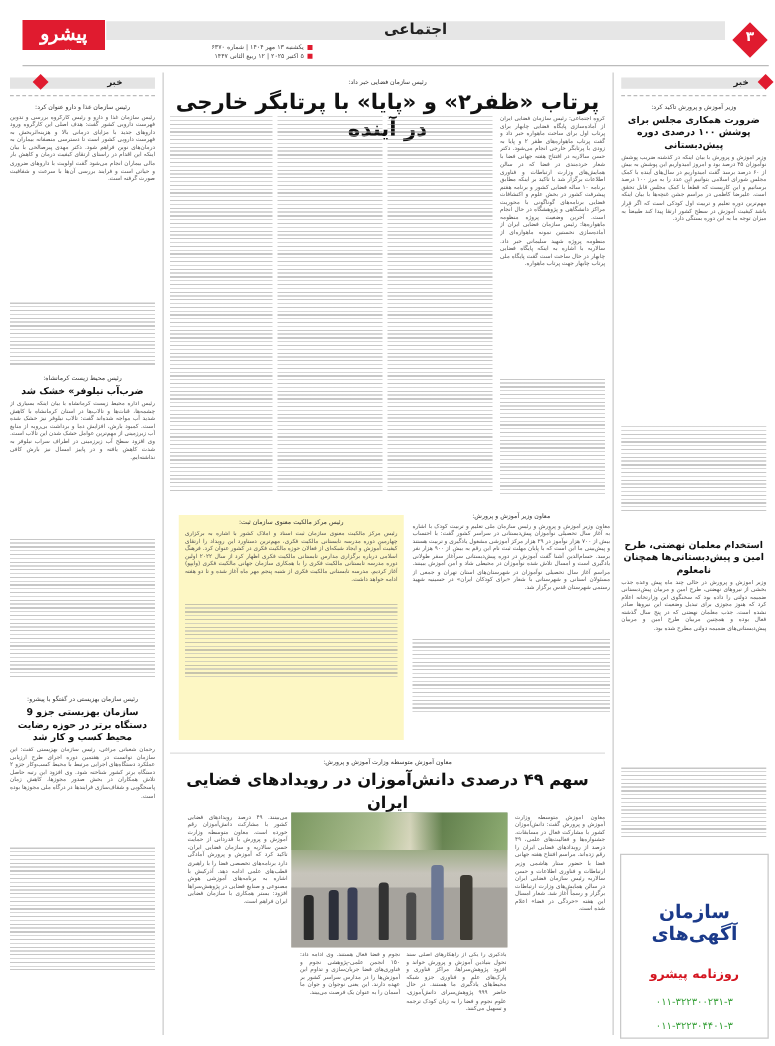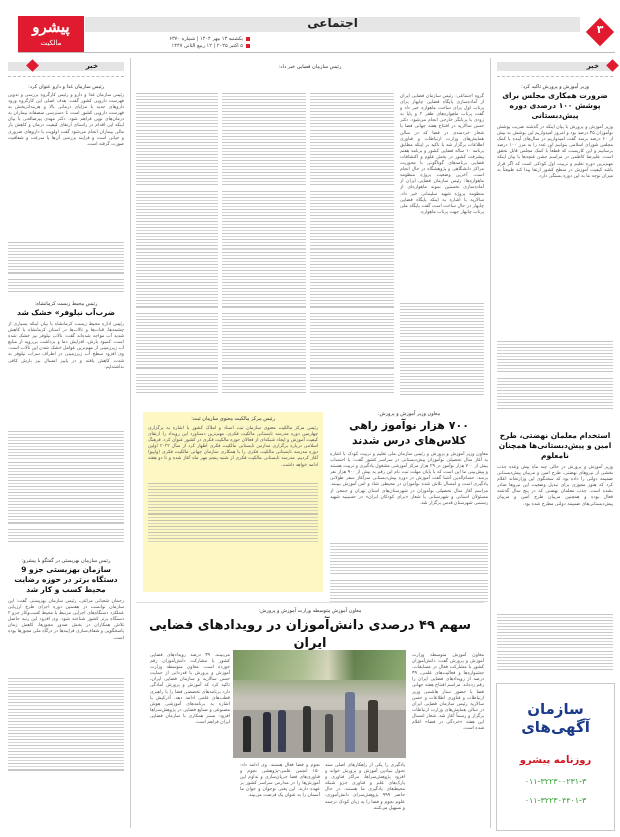--- a/index.html
+++ b/index.html
@@ -5,21 +5,21 @@
   html, body { margin:0; padding:0; }
   body { width:620px; height:837px; background:#fff; position:relative; overflow:hidden;
          font-family:"DejaVu Sans", sans-serif; color:#222; direction:rtl; }
   .abs { position:absolute; }
   
   .page-num { left:auto; right:6px; top:18px; width:28px; height:28px; }
   .page-num .dia { position:absolute; left:4px; top:4px; width:20px; height:20px; background:#e01b2f; transform:rotate(45deg); }
   .page-num .num { position:absolute; left:0; top:5px; width:28px; text-align:center; color:#fff; font-size:11px; font-weight:bold; }
   .section-bar { left:85px; right:40px; top:17px; height:15px; background:#e6e6e6; }
   .section-title { left:85px; right:40px; top:16px; text-align:center; font-size:12px; font-weight:bold; color:#222; }
-  .logo { left:18px; top:16px; width:66px; height:36px; background:#e01b2f; color:#fff; text-align:center; }
+  .logo { left:18px; top:16px; width:66px; height:24px; background:#e01b2f; color:#fff; text-align:center; }
   .logo .big { font-family:"DejaVu Serif", serif; font-size:15px; font-weight:bold; line-height:22px; display:block; }
   .logo .small { font-size:7px; display:block; line-height:10px; }
   .dateline { left:100px; top:35px; font-size:5px; color:#444; direction:rtl; text-align:right; width:150px; }
   .dateline div { height:7px; line-height:7px; }
   .dateline .sq { display:inline-block; width:4px; height:4px; background:#e01b2f; margin-left:3px; vertical-align:middle; }
   .hr-top { left:18px; right:5px; top:52px; height:1px; background:#bbb; }
 
   
   .vline { width:1px; background:#ccc; }
   .khabar { height:9px; background:#e4e4e4; font-size:7px; font-weight:bold; line-height:9px; }
@@ -71,44 +71,44 @@
   <div class="kicker" style="margin-top:6px;">وزیر آموزش و پرورش تاکید کرد:</div>
   <div class="hl" style="font-size:7.5px;line-height:10px;margin-top:2px;">ضرورت همکاری مجلس برای پوشش ۱۰۰ درصدی دوره پیش‌دبستانی</div>
   <div class="body-text" style="margin-top:3px;height:215px;overflow:hidden;">وزیر آموزش و پرورش با بیان اینکه در گذشته ضریب پوشش نوآموزان ۴۵ درصد بود و امروز امیدواریم این پوشش به بیش از ۶۰ درصد برسد گفت امیدواریم در سال‌های آینده با کمک مجلس شورای اسلامی بتوانیم این عدد را به مرز ۱۰۰ درصد برسانیم و این کاریست که قطعاً با کمک مجلس قابل تحقق است. علیرضا کاظمی در مراسم جشن غنچه‌ها با بیان اینکه مهم‌ترین دوره تعلیم و تربیت اول کودکی است که اگر قرار باشد کیفیت آموزش در سطح کشور ارتقا پیدا کند طبیعتاً به میزان توجه ما به این دوره بستگی دارد.</div>
   <div class="fill-lines" style="height:70px;margin-top:2px;"></div>
   <div class="hl" style="font-size:7.5px;line-height:10px;margin-top:20px;">استخدام معلمان نهضتی، طرح امین و پیش‌دبستانی‌ها همچنان نامعلوم</div>
   <div class="body-text" style="margin-top:3px;height:150px;overflow:hidden;">وزیر آموزش و پرورش در حالی چند ماه پیش وعده جذب بخشی از نیروهای نهضتی، طرح امین و مربیان پیش‌دبستانی ضمیمه دولتی را داده بود که سخنگوی این وزارتخانه اعلام کرد که هنوز مجوزی برای تبدیل وضعیت این نیروها صادر نشده است. جذب معلمان نهضتی که در پنج سال گذشته فعال بوده و همچنین مربیان طرح امین و مربیان پیش‌دبستانی‌های ضمیمه دولتی مطرح شده بود.</div>
   <div class="fill-lines" style="height:58px;"></div>
 </div>
 
 <div class="abs ad-box" style="left:496px;top:683px;width:117px;height:146px;">
-  <div class="ad-title" style="margin-top:16px;">سازمان آگهی‌های</div>
+  <div class="ad-title" style="margin-top:36px;">سازمان آگهی‌های</div>
   <div class="ad-sub" style="margin-top:18px;">روزنامه پیشرو</div>
   <div class="ad-phone" style="margin-top:12px;direction:ltr;">۰۱۱-۳۲۲۳۰۰۲۳۱-۳</div>
   <div class="ad-phone" style="margin-top:10px;direction:ltr;">۰۱۱-۳۲۲۳۰۴۴۰۱-۳</div>
 </div>
 
 <div class="abs" style="left:136px;top:63px;width:348px;">
   <div class="kicker">رئیس سازمان فضایی خبر داد:</div>
+  <div class="hl" style="font-size:17px;line-height:22px;margin-top:2px;">پرتاب «ظفر۲» و «پایا» با پرتابگر خارجی در آینده</div>
 </div>
 <div class="abs body-text" style="left:400px;top:93px;width:84px;height:210px;overflow:hidden;">گروه اجتماعی: رئیس سازمان فضایی ایران از آماده‌سازی پایگاه فضایی چابهار برای پرتاب اول برای ساخت ماهواره خبر داد و گفت پرتاب ماهواره‌های ظفر ۲ و پایا به زودی با پرتابگر خارجی انجام می‌شود. دکتر حسن سالاریه در افتتاح هفته جهانی فضا با شعار خردمندی در فضا که در سالن همایش‌های وزارت ارتباطات و فناوری اطلاعات برگزار شد با تاکید بر اینکه مطابق برنامه ۱۰ ساله فضایی کشور و برنامه هفتم پیشرفت کشور در بخش علوم و اکتشافات فضایی برنامه‌های گوناگونی با محوریت مراکز دانشگاهی و پژوهشگاه در حال انجام است. آخرین وضعیت پروژه منظومه ماهواره‌ها: رئیس سازمان فضایی ایران از آماده‌سازی نخستین نمونه ماهواره‌ای از منظومه پروژه شهید سلیمانی خبر داد. سالاریه با اشاره به اینکه پایگاه فضایی چابهار در حال ساخت است گفت پایگاه ملی پرتاب چابهار جهت پرتاب ماهواره.</div>
 <div class="abs fill-lines" style="left:400px;top:303px;width:84px;height:92px;"></div>
 <div class="abs fill-lines" style="left:310px;top:93px;width:84px;height:302px;"></div>
 <div class="abs fill-lines" style="left:222px;top:93px;width:84px;height:302px;"></div>
 <div class="abs fill-lines" style="left:136px;top:93px;width:82px;height:302px;"></div>
 
 <div class="abs yellow-box" style="left:143px;top:412px;width:180px;height:180px;">
   <div class="kicker" style="margin-top:3px;">رئیس مرکز مالکیت معنوی سازمان ثبت:</div>
   <div class="body-text" style="margin:4px 5px 0;height:58px;overflow:hidden;">رئیس مرکز مالکیت معنوی سازمان ثبت اسناد و املاک کشور با اشاره به برگزاری چهارمین دوره مدرسه تابستانی مالکیت فکری، مهم‌ترین دستاورد این رویداد را ارتقای کیفیت آموزش و ایجاد شبکه‌ای از فعالان حوزه مالکیت فکری در کشور عنوان کرد. فرهنگ اسلامی درباره برگزاری مدارس تابستانی مالکیت فکری اظهار کرد از سال ۲۰۲۲ اولین دوره مدرسه تابستانی مالکیت فکری را با همکاری سازمان جهانی مالکیت فکری (وایپو) آغاز کردیم. مدرسه تابستانی مالکیت فکری از شنبه پنجم مهر ماه آغاز شده و تا دو هفته ادامه خواهد داشت.</div>
   <div class="fill-lines" style="margin:0 5px;height:60px;"></div>
 </div>
 
 <div class="abs" style="left:330px;top:410px;width:158px;">
   <div class="kicker">معاون وزیر آموزش و پرورش:</div>
-  <div class="hl" style="font-size:11px;line-height:15px;margin-top:2px;">۷۰۰ هزار نوآموز راهی کلاس‌های درس شدند</div>
   <div class="body-text" style="margin-top:3px;height:92px;overflow:hidden;">معاون وزیر آموزش و پرورش و رئیس سازمان ملی تعلیم و تربیت کودک با اشاره به آغاز سال تحصیلی نوآموزان پیش‌دبستانی در سراسر کشور گفت: با احتساب بیش از ۷۰۰ هزار نوآموز در ۲۹ هزار مرکز آموزشی مشغول یادگیری و تربیت هستند و پیش‌بینی ما این است که با پایان مهلت ثبت نام این رقم به بیش از ۹۰۰ هزار نفر برسد. حسام‌الدین آشنا گفت آموزش در دوره پیش‌دبستانی سرآغاز سفر طولانی یادگیری است و امسال تلاش شده نوآموزان در محیطی شاد و امن آموزش ببینند. مراسم آغاز سال تحصیلی نوآموزان در شهرستان‌های استان تهران و جمعی از مسئولان استانی و شهرستانی با شعار «برای کودکان ایران» در حسینیه شهید رستمی شهرستان قدس برگزار شد.</div>
   <div class="fill-lines" style="height:60px;"></div>
 </div>
 
 <div class="abs" style="left:136px;top:602px;width:348px;height:1px;background:#ddd;"></div>
 
 <div class="abs" style="left:136px;top:607px;width:348px;">
   <div class="kicker">معاون آموزش متوسطه وزارت آموزش و پرورش:</div>
   <div class="hl" style="font-size:13px;line-height:18px;margin-top:3px;">سهم ۴۹ درصدی دانش‌آموزان در رویدادهای فضایی ایران</div>
 </div>

